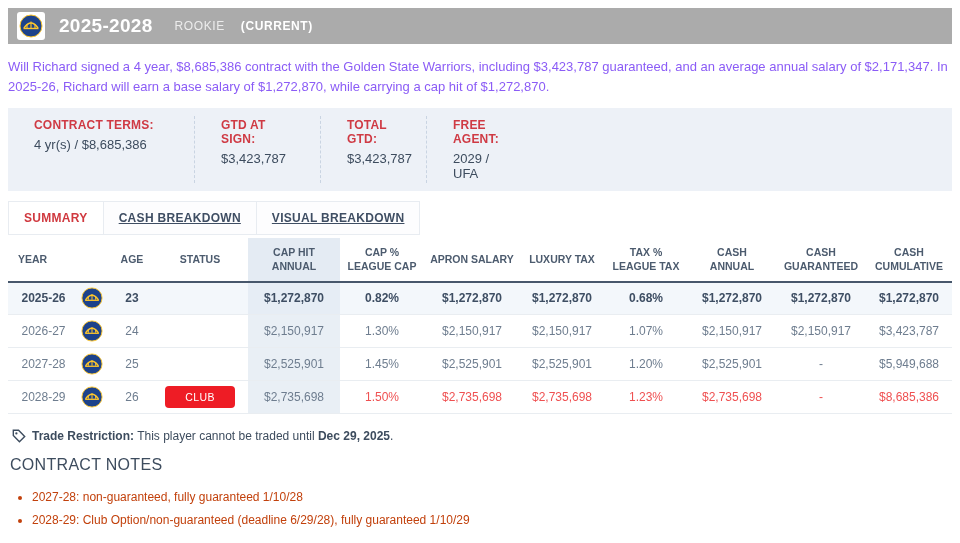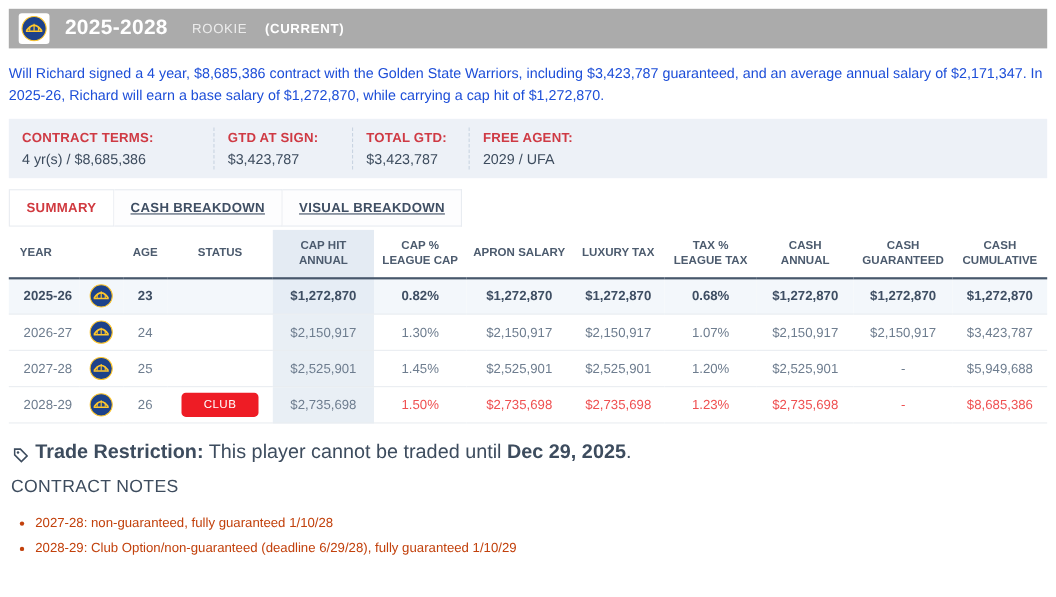--- a/index.html
+++ b/index.html
@@ -14,25 +14,25 @@
   }
 
   
   .title-bar { background:#ababab; height:36px; display:flex; align-items:center; padding:0 9px; }
   .logo-tile { width:28px; height:28px; background:#fff; border-radius:3px; display:flex; align-items:center; justify-content:center; margin-right:14px; }
   .title { color:#fff; font-size:19px; font-weight:bold; letter-spacing:.3px; margin-right:22px; }
   .subtitle { color:#ececec; font-size:12px; letter-spacing:.6px; margin-right:16px; }
   .current-tag { color:#fff; font-weight:bold; font-size:12px; letter-spacing:.6px; }
 
   
-  .summary-text { font-size:13px; line-height:1.55; margin:13px 0 11px 0; color:#1d4ed8; }
+  .summary-text { font-size:13px; line-height:1.55; margin:13px 0 11px 0; color:#8b5cf6; }
 
   
   .terms-bar { display:flex; background:#edf1f7; padding:8px 0; margin-bottom:10px; }
-  .term { padding:2px 12px; border-left:1px dashed #c9d4e2; }
+  .term { padding:2px 26px; border-left:1px dashed #c9d4e2; }
   .term:first-child { border-left:none; }
   .term-label { color:#cf3a44; font-weight:bold; font-size:12px; margin-bottom:5px; letter-spacing:.2px; }
   .term-value { font-size:13px; color:#3d4c5e; }
   .t0 { width:186px; } .t1 { width:176px; } .t2 { width:126px; }
   .t3 { width:106px; } .t4 { width:236px; } .t5 { width:114px; }
 
   
   .tabs { display:flex; margin-bottom:3px; }
   .tab { font-size:12px; font-weight:bold; letter-spacing:.3px; padding:9px 15px; color:#3f4e63;
          text-decoration:underline; background:#fdfdfe; border:1px solid #e8ecf1; border-left:none; cursor:pointer; }
@@ -50,21 +50,21 @@
   td.hl { background:#e9eff5; }
   tr.current td.hl { background:#e6edf5; }
   td.red { color:#ef5051; }
   .badge { display:inline-block; min-width:70px; padding:5px 10px; border-radius:4px; color:#fff;
            font-weight:normal; font-size:10.5px; letter-spacing:.4px; text-align:center; }
   .badge.club { background:#ee1c25; }
   .badge.ufa  { background:#1b9ee5; }
   .logo-cell svg { vertical-align:middle; }
 
   
-  .trade-note { margin:15px 0 0 4px; font-size:18px; color:#3d4c5e; display:flex; align-items:flex-end; gap:6px; }
+  .trade-note { margin:15px 0 0 4px; font-size:12px; color:#3d4c5e; display:flex; align-items:flex-start; gap:6px; }
   .trade-note b { font-weight:bold; }
 
   
   .notes-heading { margin:13px 0 0 2px; font-size:16px; font-weight:normal; letter-spacing:.3px; color:#3d4c5e; }
   .notes-list { margin:16px 0 0 0; padding-left:24px; }
   .notes-list li { font-size:12px; color:#c2410c; margin-bottom:9px; }
 </style>
 </head>
 <body>
 

